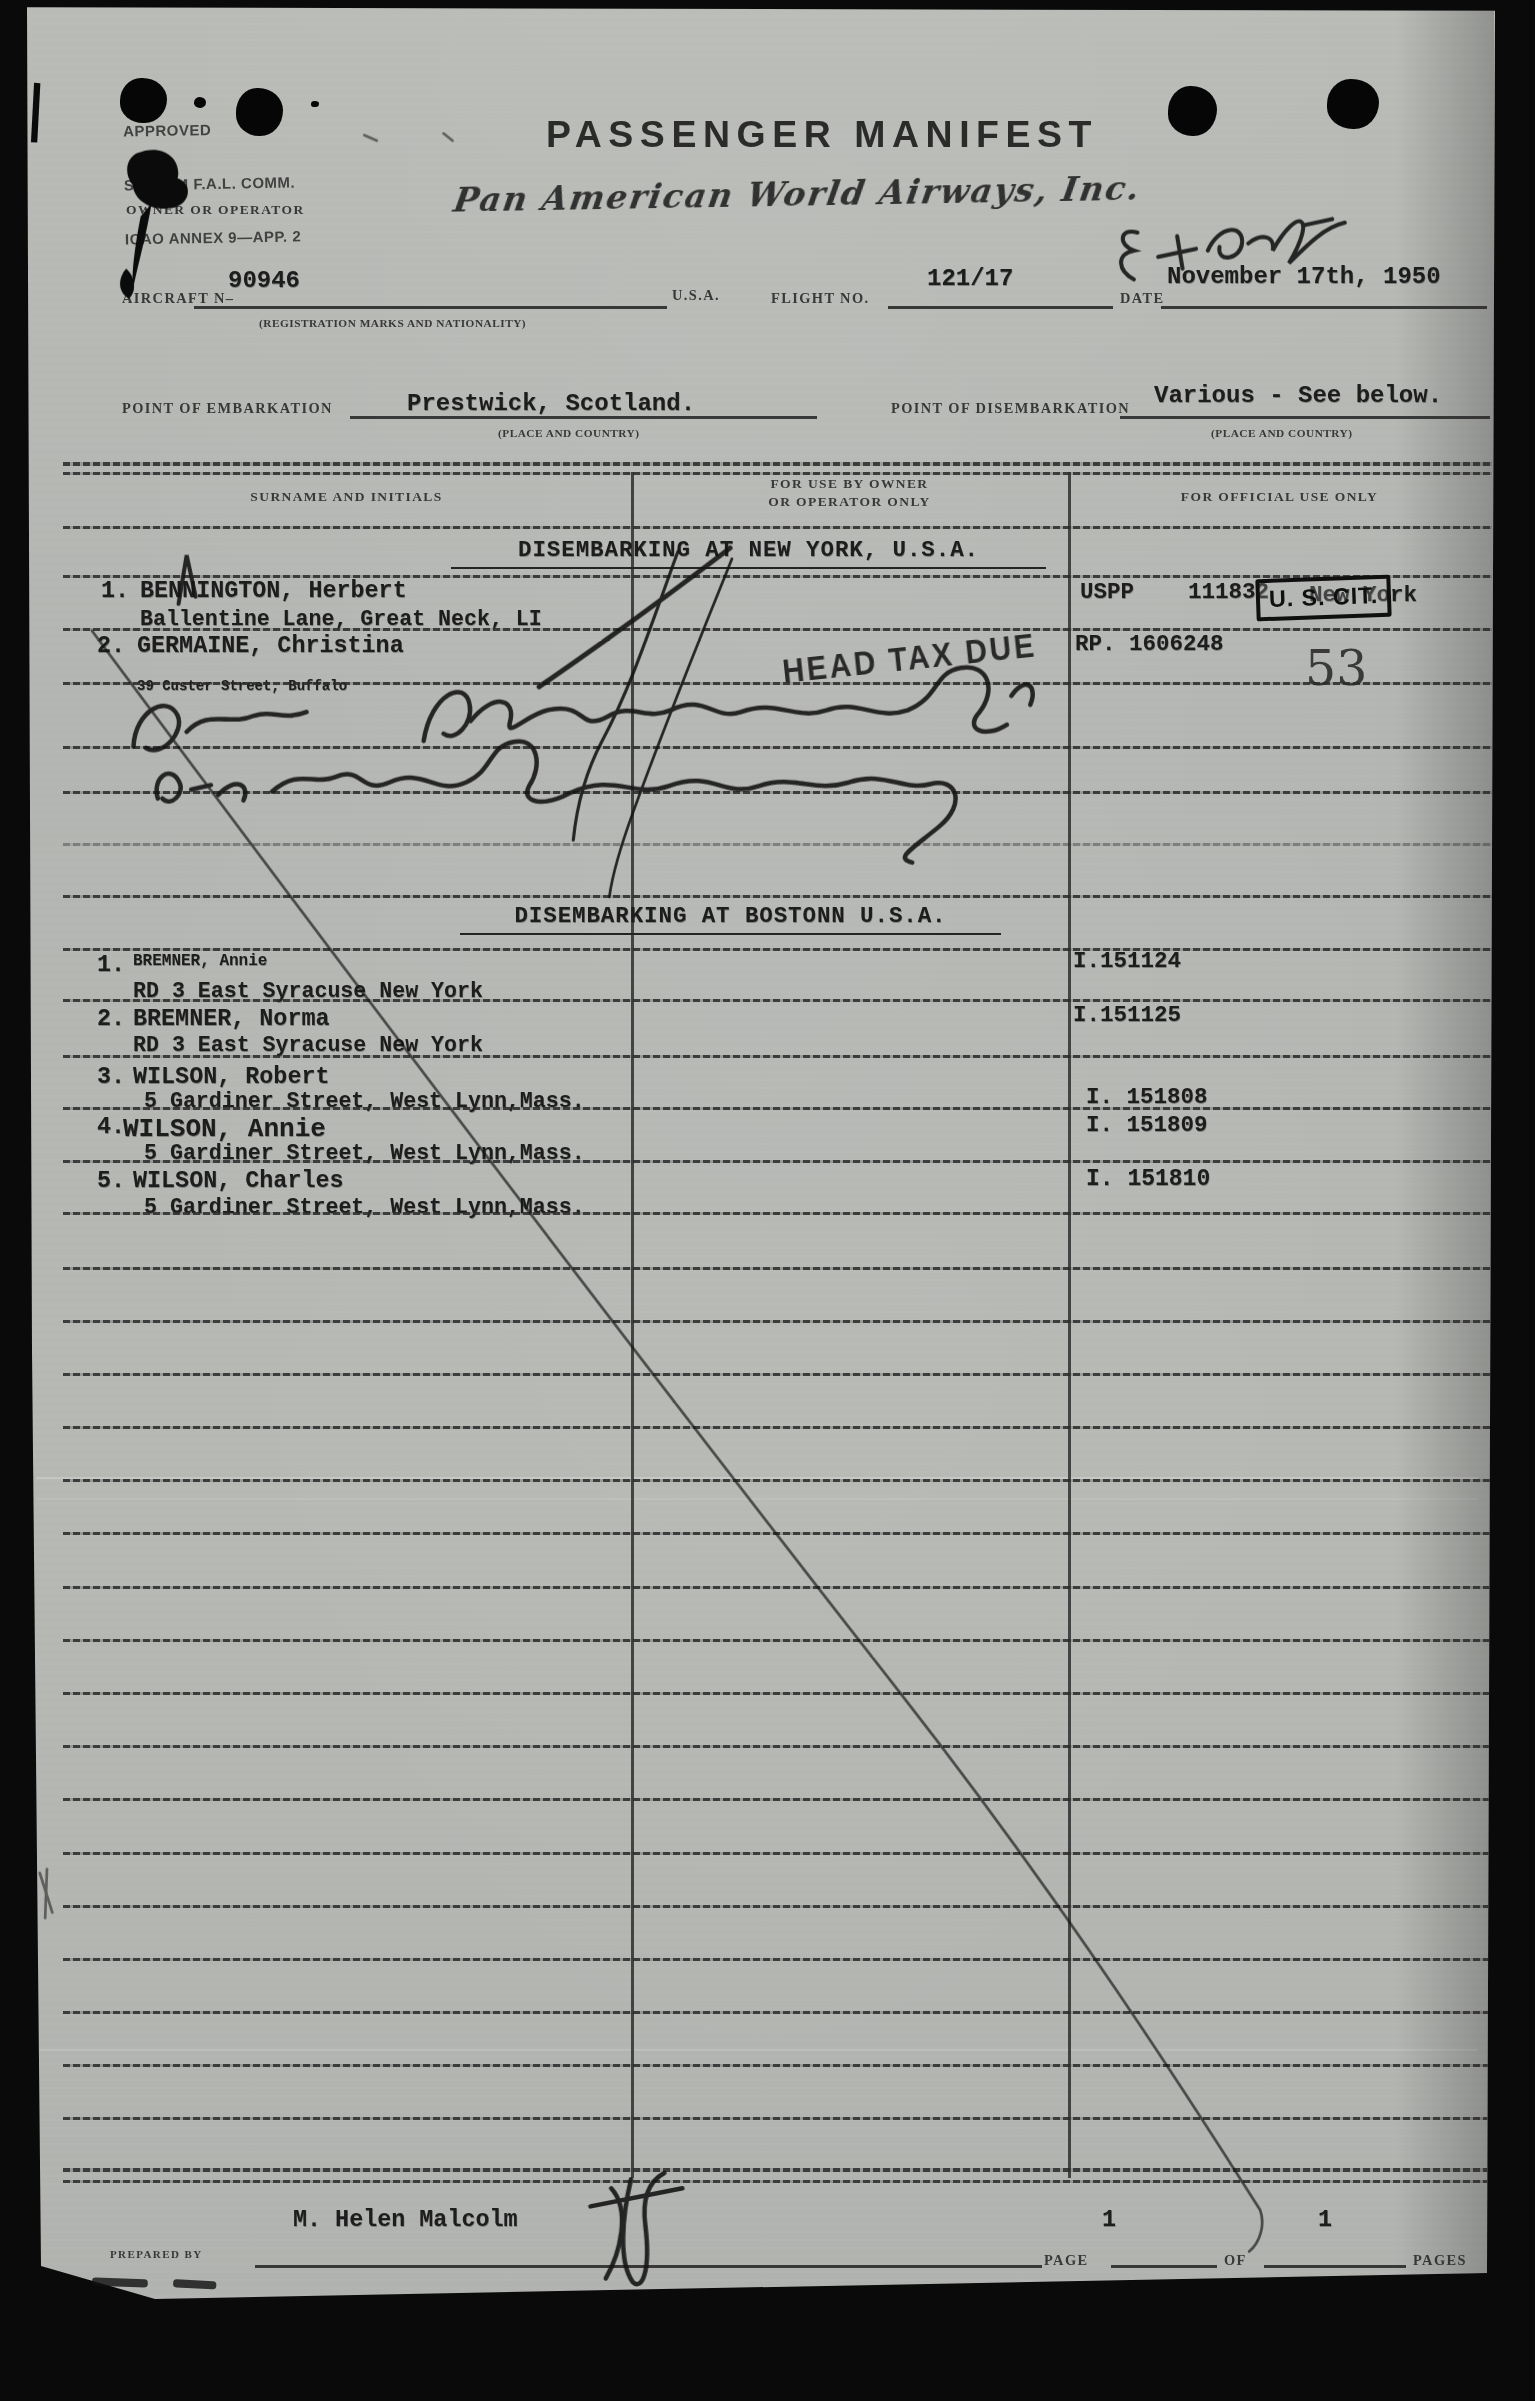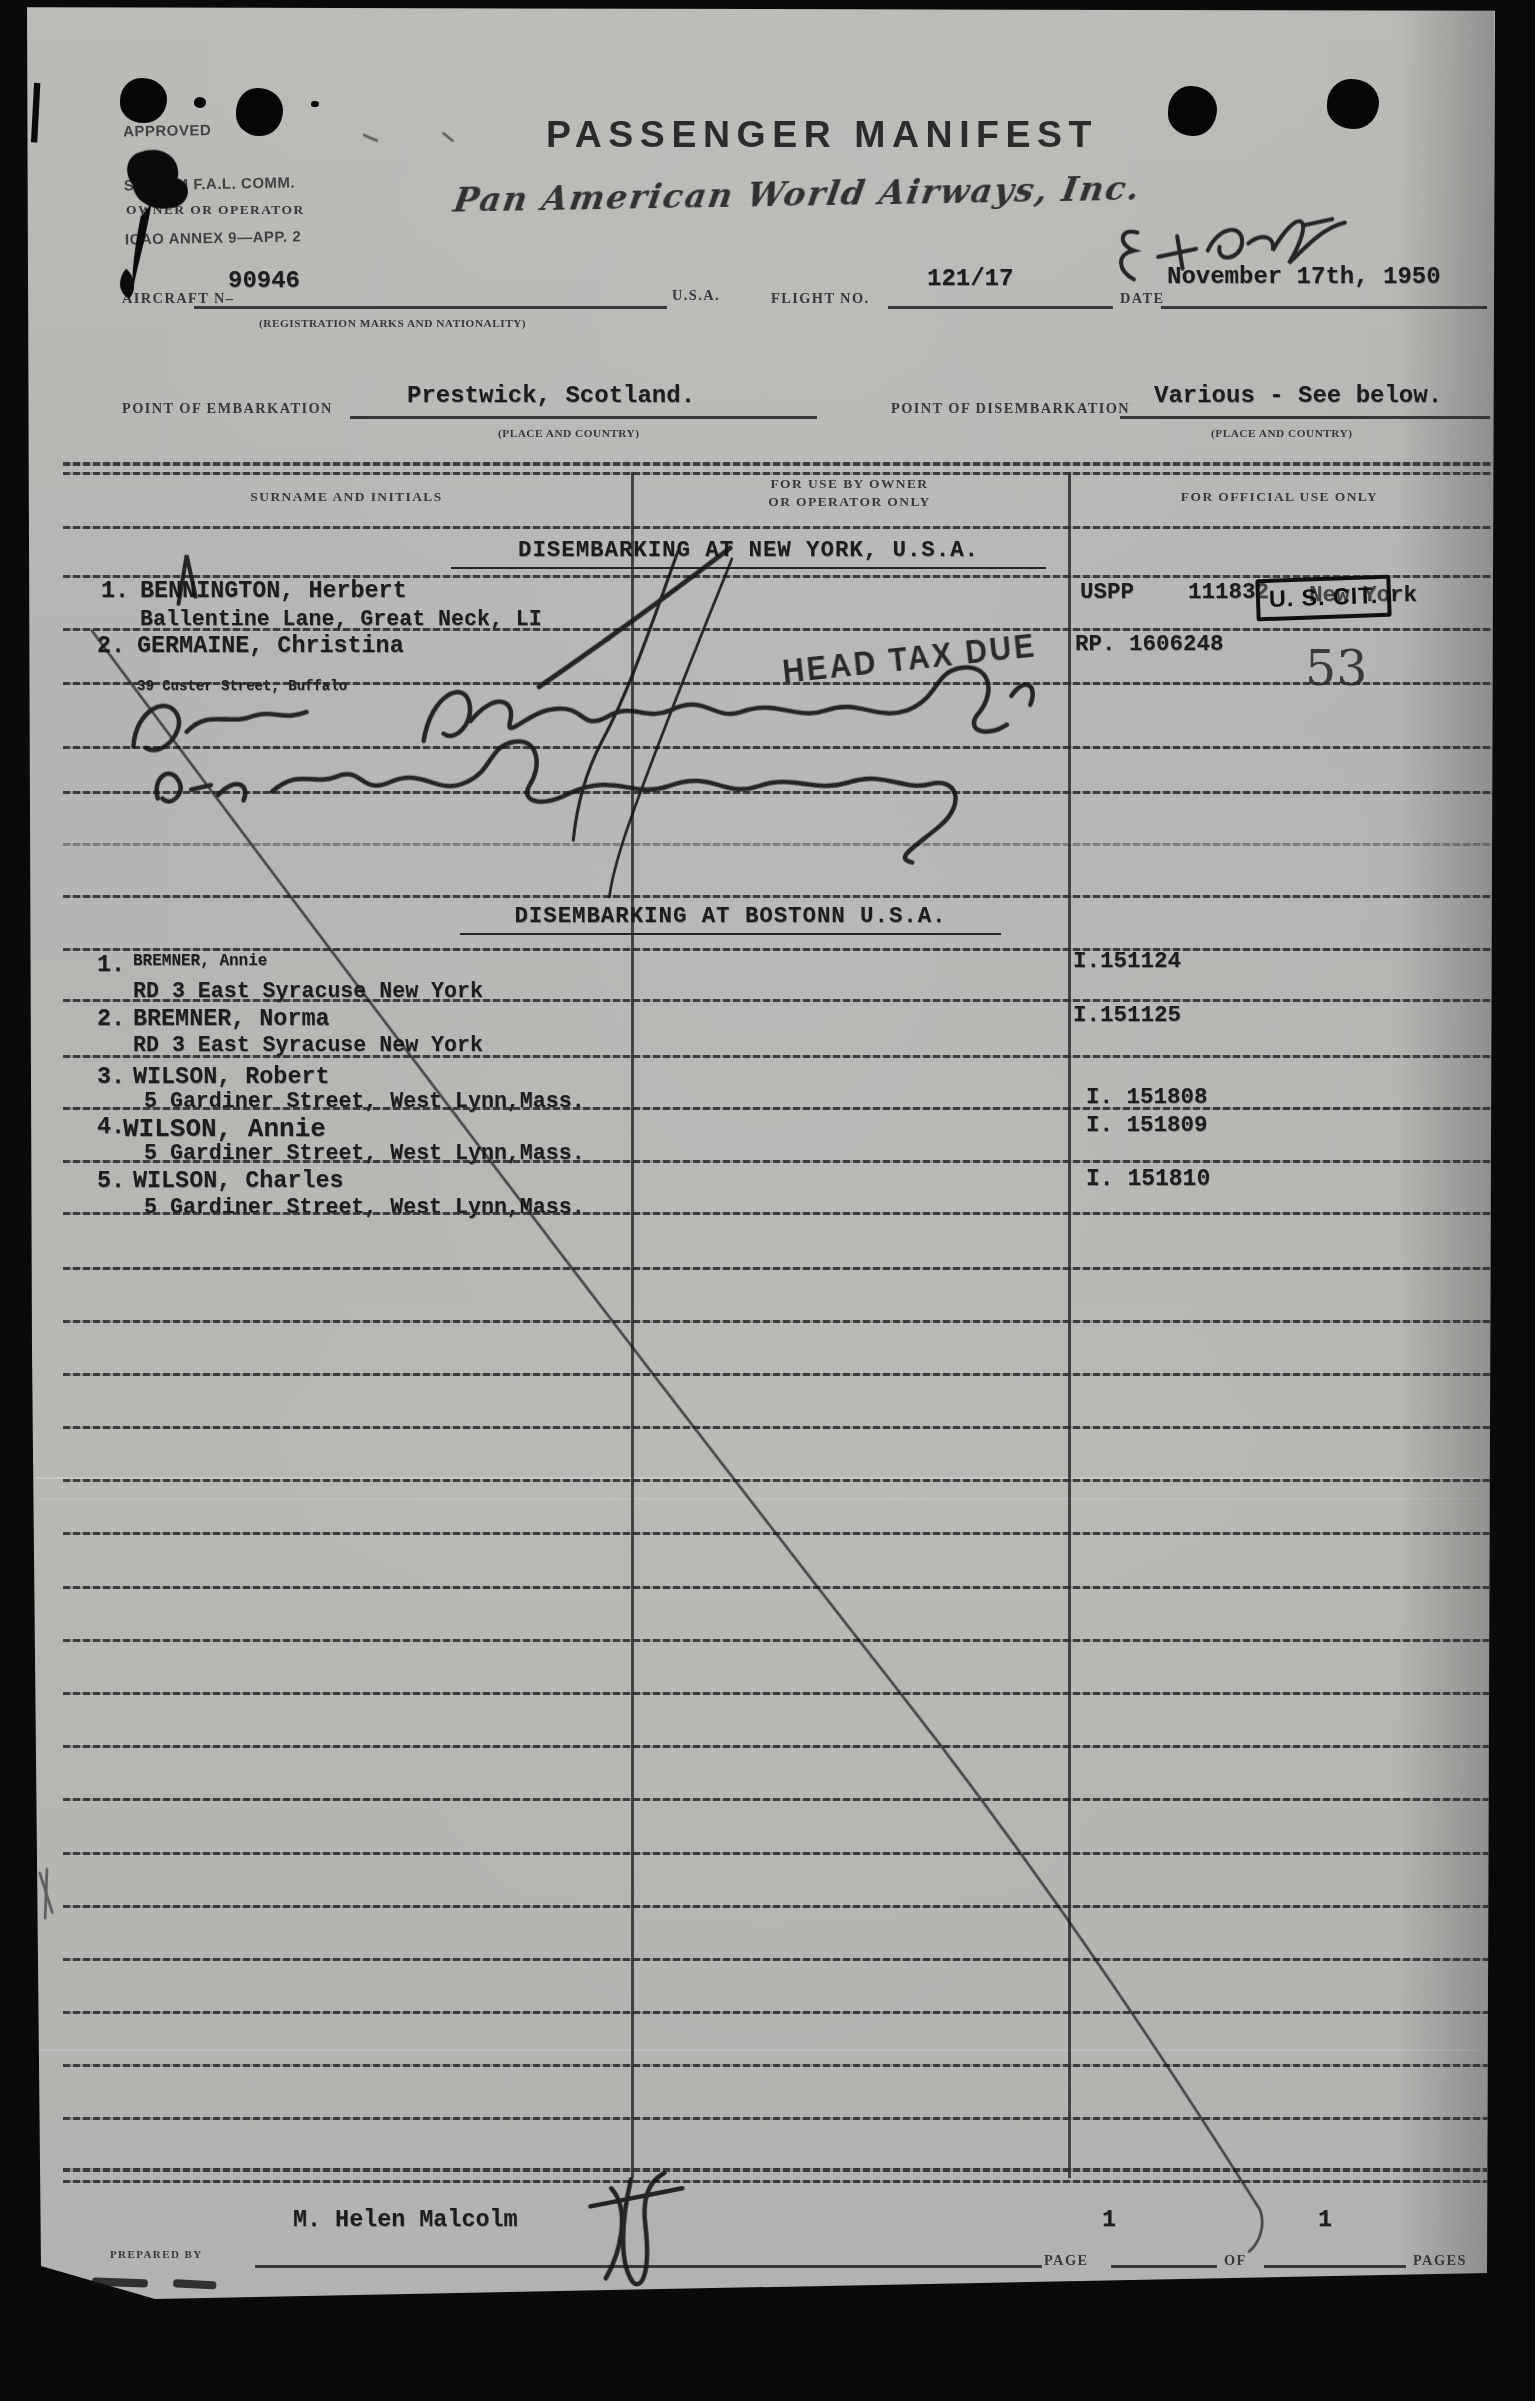--- a/index.html
+++ b/index.html
@@ -69,21 +69,21 @@
     <div class="lbl" style="left:672px;top:287px;font-size:14.4px">U.S.A.</div>
     <div class="lbl" style="left:771px;top:290px;font-size:14.4px">FLIGHT NO.</div>
     <div class="solid" style="left:888px;top:306px;width:225px"></div>
     <div class="typed" style="left:927px;top:265px;font-size:24px">121/17</div>
     <div class="lbl" style="left:1120px;top:290px;font-size:14.4px">DATE</div>
     <div class="solid" style="left:1161px;top:306px;width:326px"></div>
     <div class="typed" style="left:1167px;top:263px;font-size:24px">November 17th, 1950</div>
 
     <div class="lbl" style="left:122px;top:400px;font-size:14.4px">POINT OF EMBARKATION</div>
     <div class="solid" style="left:350px;top:416px;width:467px"></div>
-    <div class="typed" style="left:407px;top:382px;font-size:24px">Prestwick, Scotland.</div>
+    <div class="typed" style="left:407px;top:390px;font-size:24px">Prestwick, Scotland.</div>
     <div class="lbl tiny" style="left:498px;top:427px">(PLACE AND COUNTRY)</div>
     <div class="lbl" style="left:891px;top:400px;font-size:14.4px">POINT OF DISEMBARKATION</div>
     <div class="solid" style="left:1120px;top:416px;width:370px"></div>
     <div class="typed" style="left:1154px;top:382px;font-size:24px">Various - See below.</div>
     <div class="lbl tiny" style="left:1211px;top:427px">(PLACE AND COUNTRY)</div>
 
     <div class="hline" style="left:63px;top:462px;width:1429px;height:3.6px"></div>
     <div class="hline" style="left:63px;top:472px;width:1429px"></div>
     <div class="vline" style="left:631px;top:472px;height:1706px"></div>
     <div class="vline" style="left:1068px;top:472px;height:1706px"></div>

